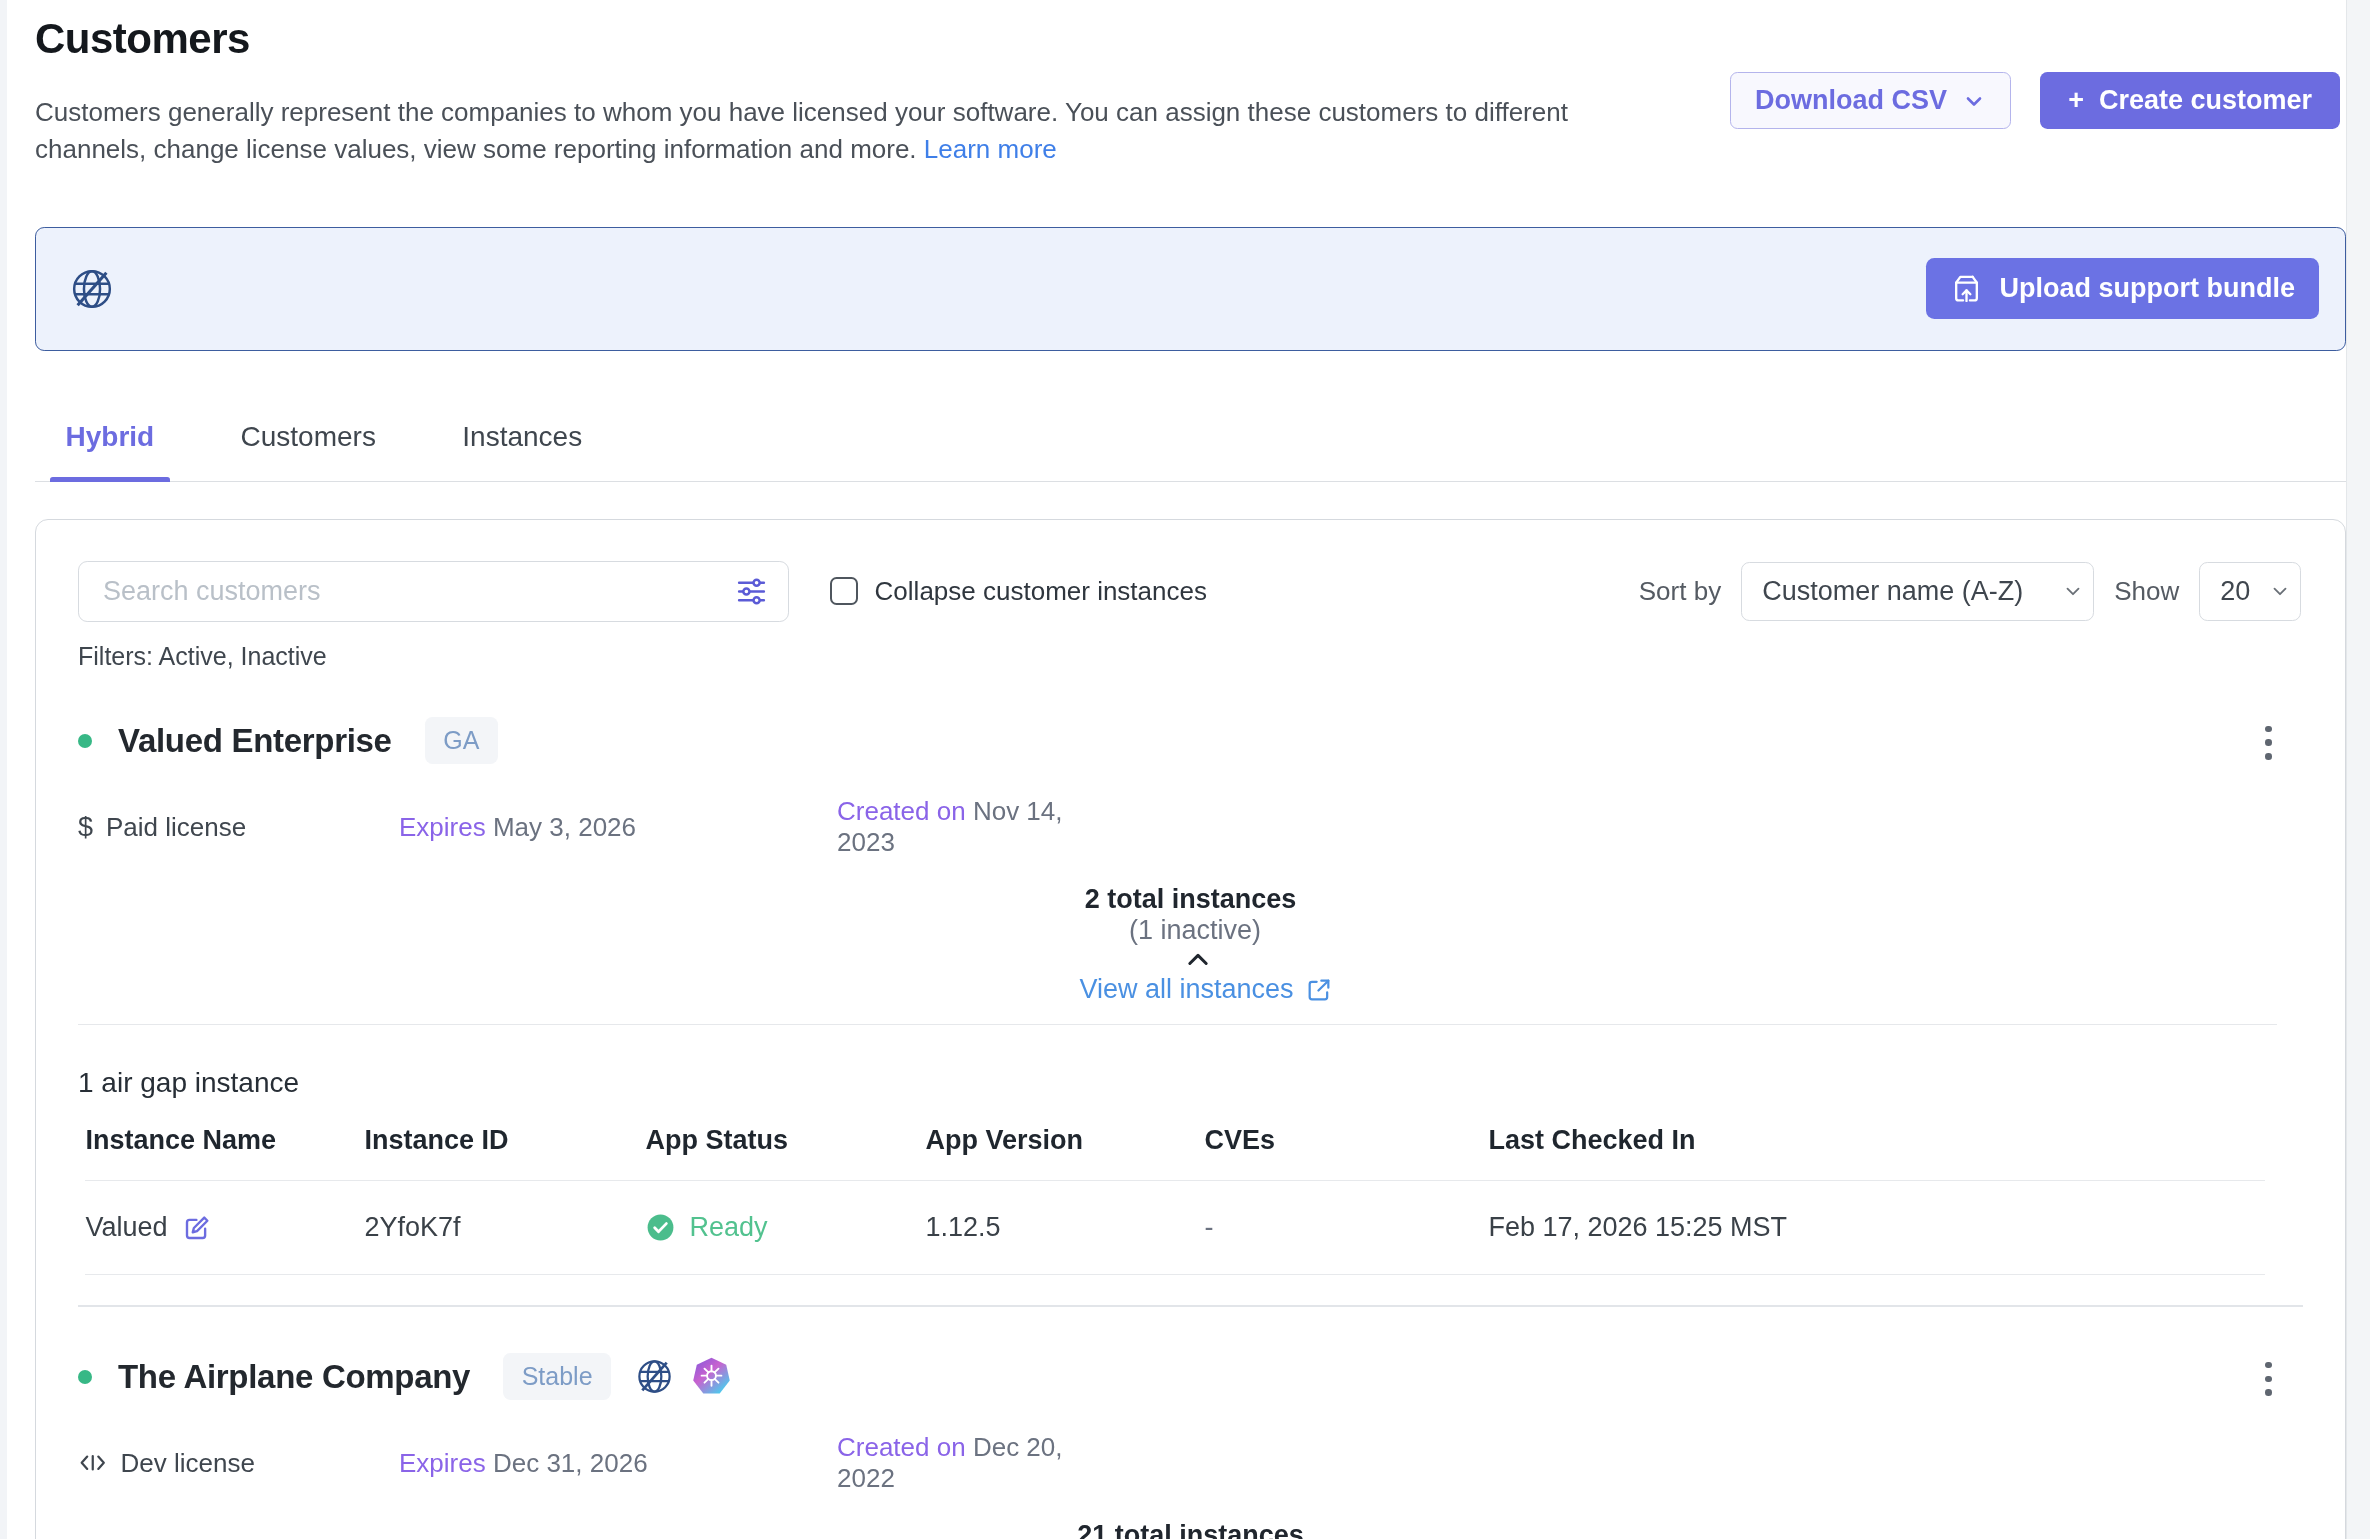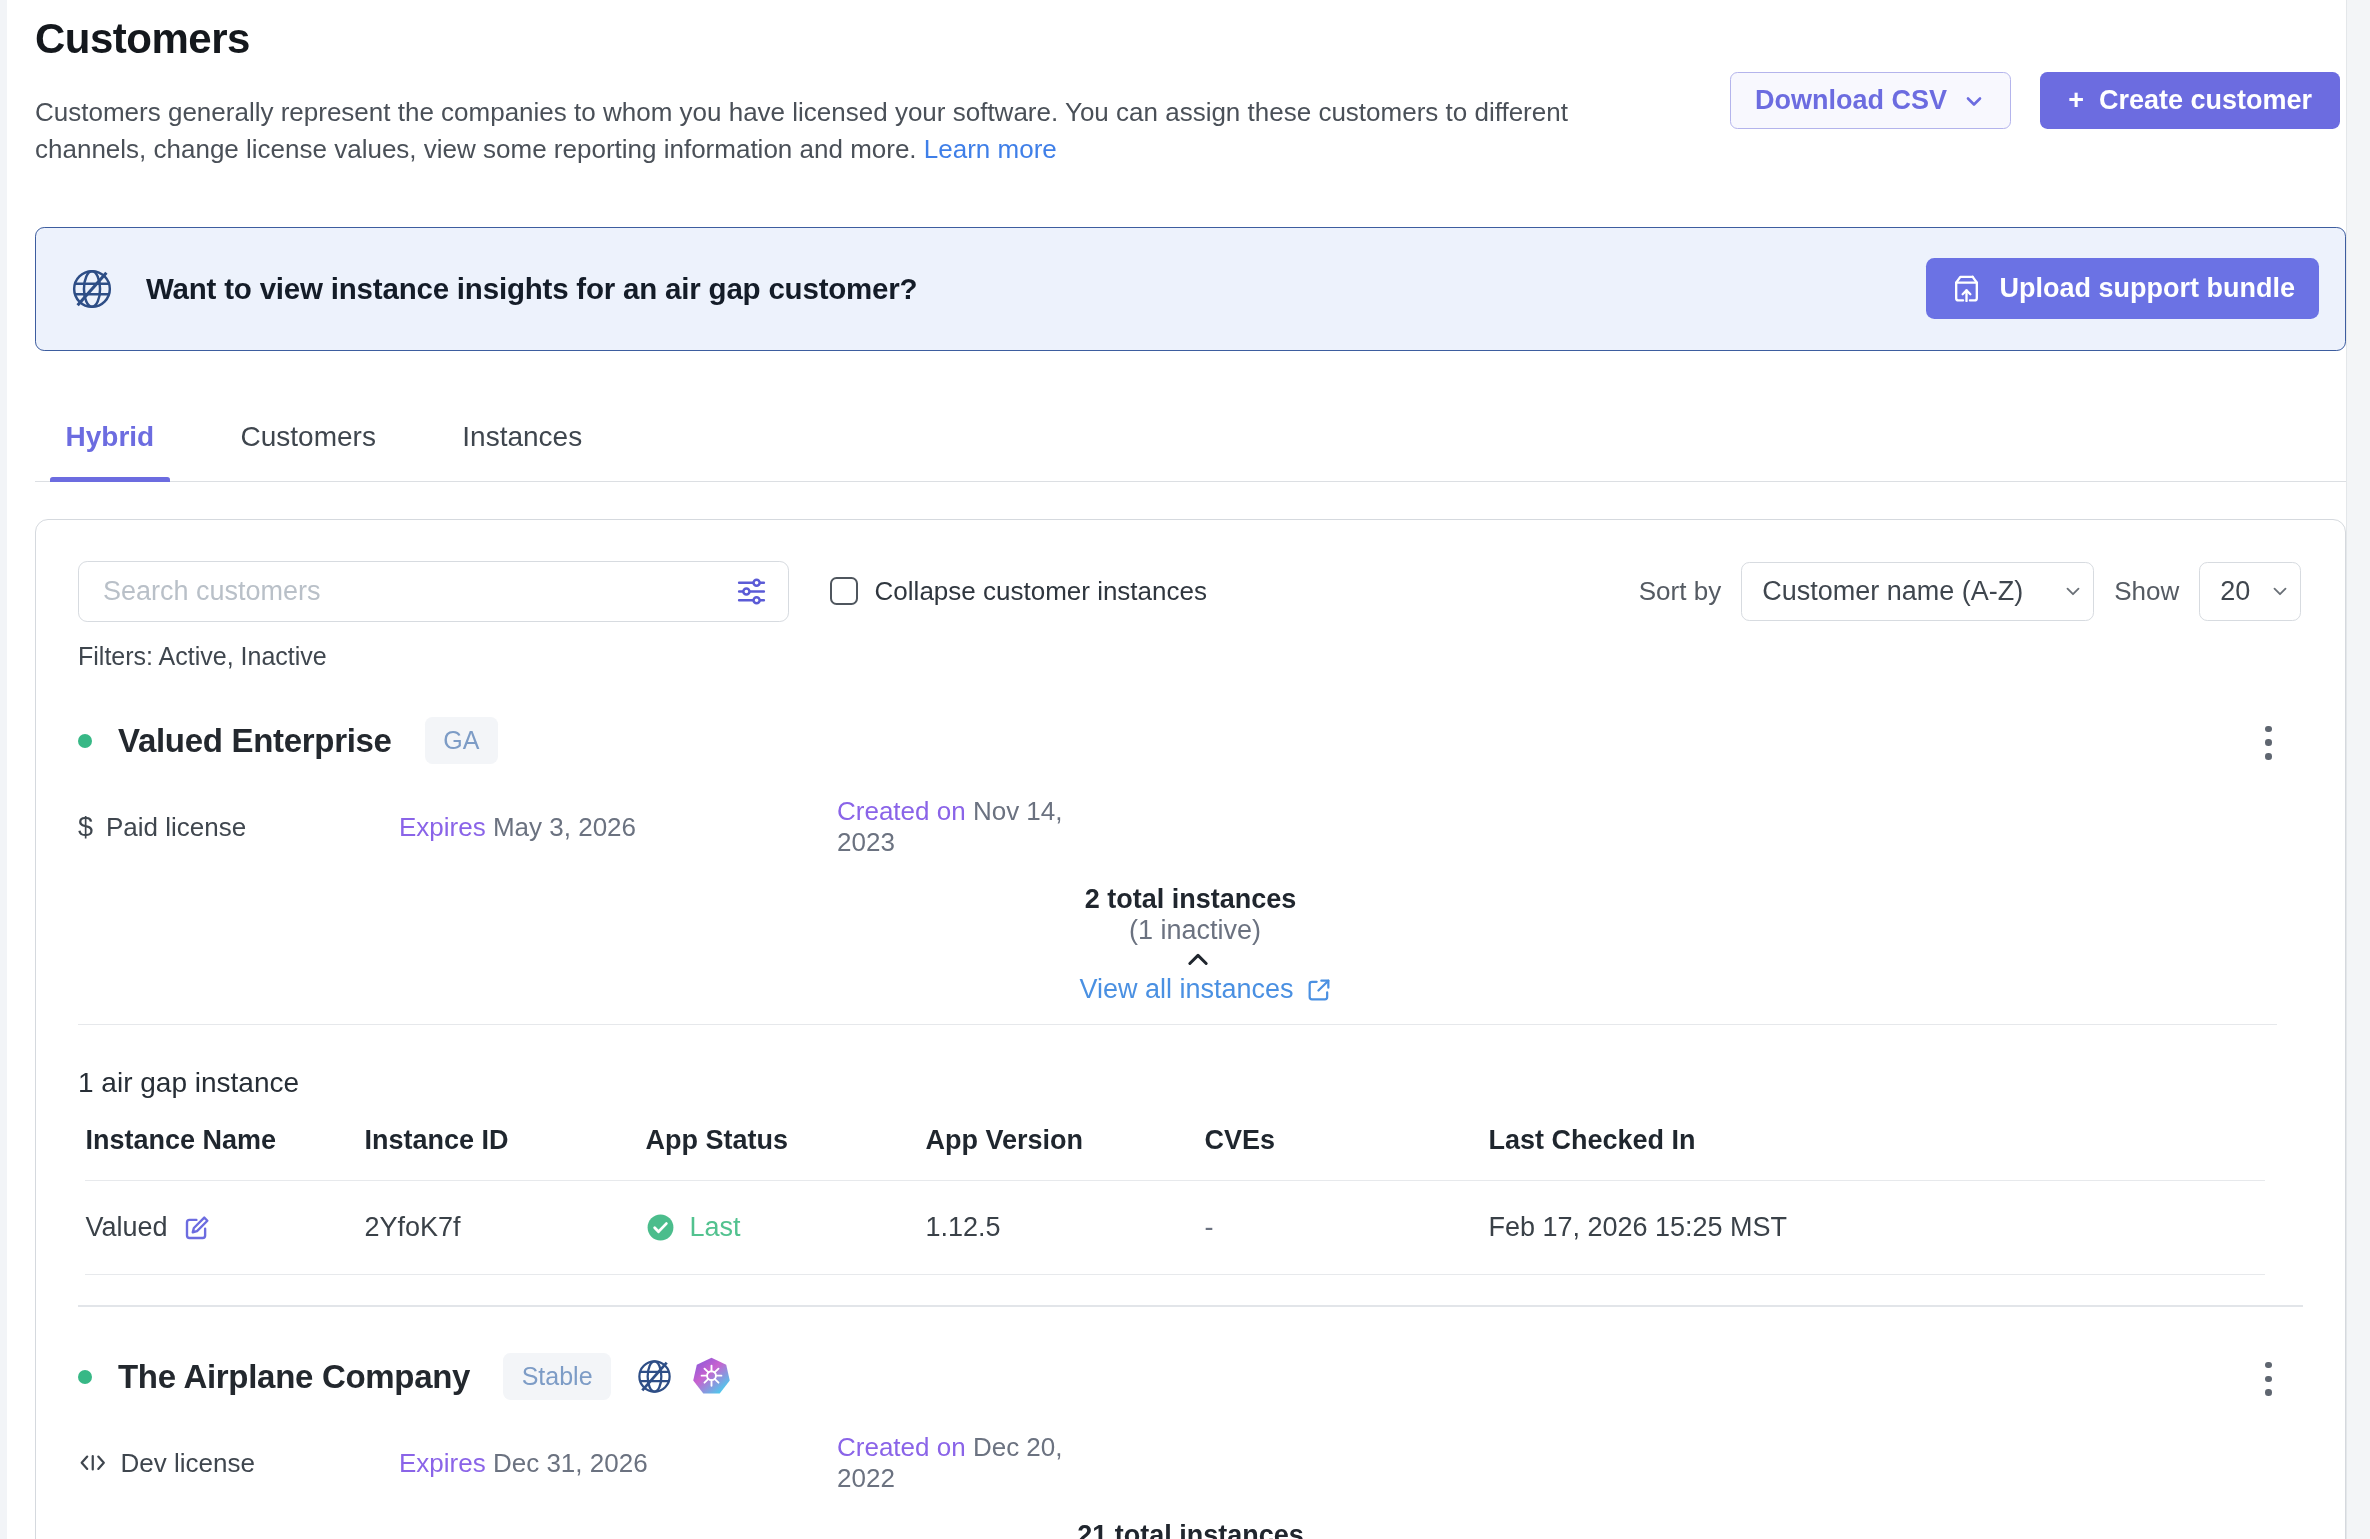--- a/index.html
+++ b/index.html
@@ -118,21 +118,20 @@
 
 <div class="banner">
   <span>
     <svg width="46" height="46" viewBox="0 0 24 24" fill="none" stroke="#2e4e86" stroke-width="1.3">
       <circle cx="12" cy="12" r="9.3"></circle>
       <ellipse cx="12" cy="12" rx="4.2" ry="9.3"></ellipse>
       <path d="M3.2 9.2h17.6M3.2 14.8h17.6"></path>
       <path d="M19.5 3.5L4.5 20.5" stroke-width="1.6"></path>
     </svg>
   </span>
-  <span class="banner-title">Want to view instance insights for an air gap customer?</span>
   <button class="btn-upload">
     <span>
       <svg width="33" height="33" viewBox="0 0 24 24" fill="none" stroke="#fff" stroke-width="1.7" stroke-linecap="round" stroke-linejoin="round">
         <path d="M16.5 3.5h-9l-3 4.2V19a1.6 1.6 0 0 0 1.6 1.6h3.4"></path>
         <path d="M16.5 3.5l3 4.2V19a1.6 1.6 0 0 1-1.6 1.6h-3.4"></path>
         <path d="M4.5 7.7h15"></path>
         <path d="M12 21v-7.6"></path>
         <path d="M9.2 16.2L12 13.4l2.8 2.8"></path>
       </svg>
     </span>
@@ -254,21 +253,21 @@
           </span>
         </span>
         <span>2YfoK7f</span>
         <span class="cell-status">
           <span>
             <svg width="31" height="31" viewBox="0 0 24 24">
                 <circle cx="12" cy="12" r="10" fill="#4bbd8c"></circle>
                 <path d="M7.5 12.2l3 3 6-6.2" stroke="#fff" stroke-width="2.2" fill="none" stroke-linecap="round" stroke-linejoin="round"></path>
               </svg>
           </span>
-          <span>Last</span>
+          <span>Ready</span>
         </span>
         <span>1.12.5</span>
         <span class="cell-cves">-</span>
         <span>Feb 17, 2026 15:25 MST</span>
       </div>
     </div>
     <div class="cust-sep"></div>
   </div>
 
   <div class="customer">

